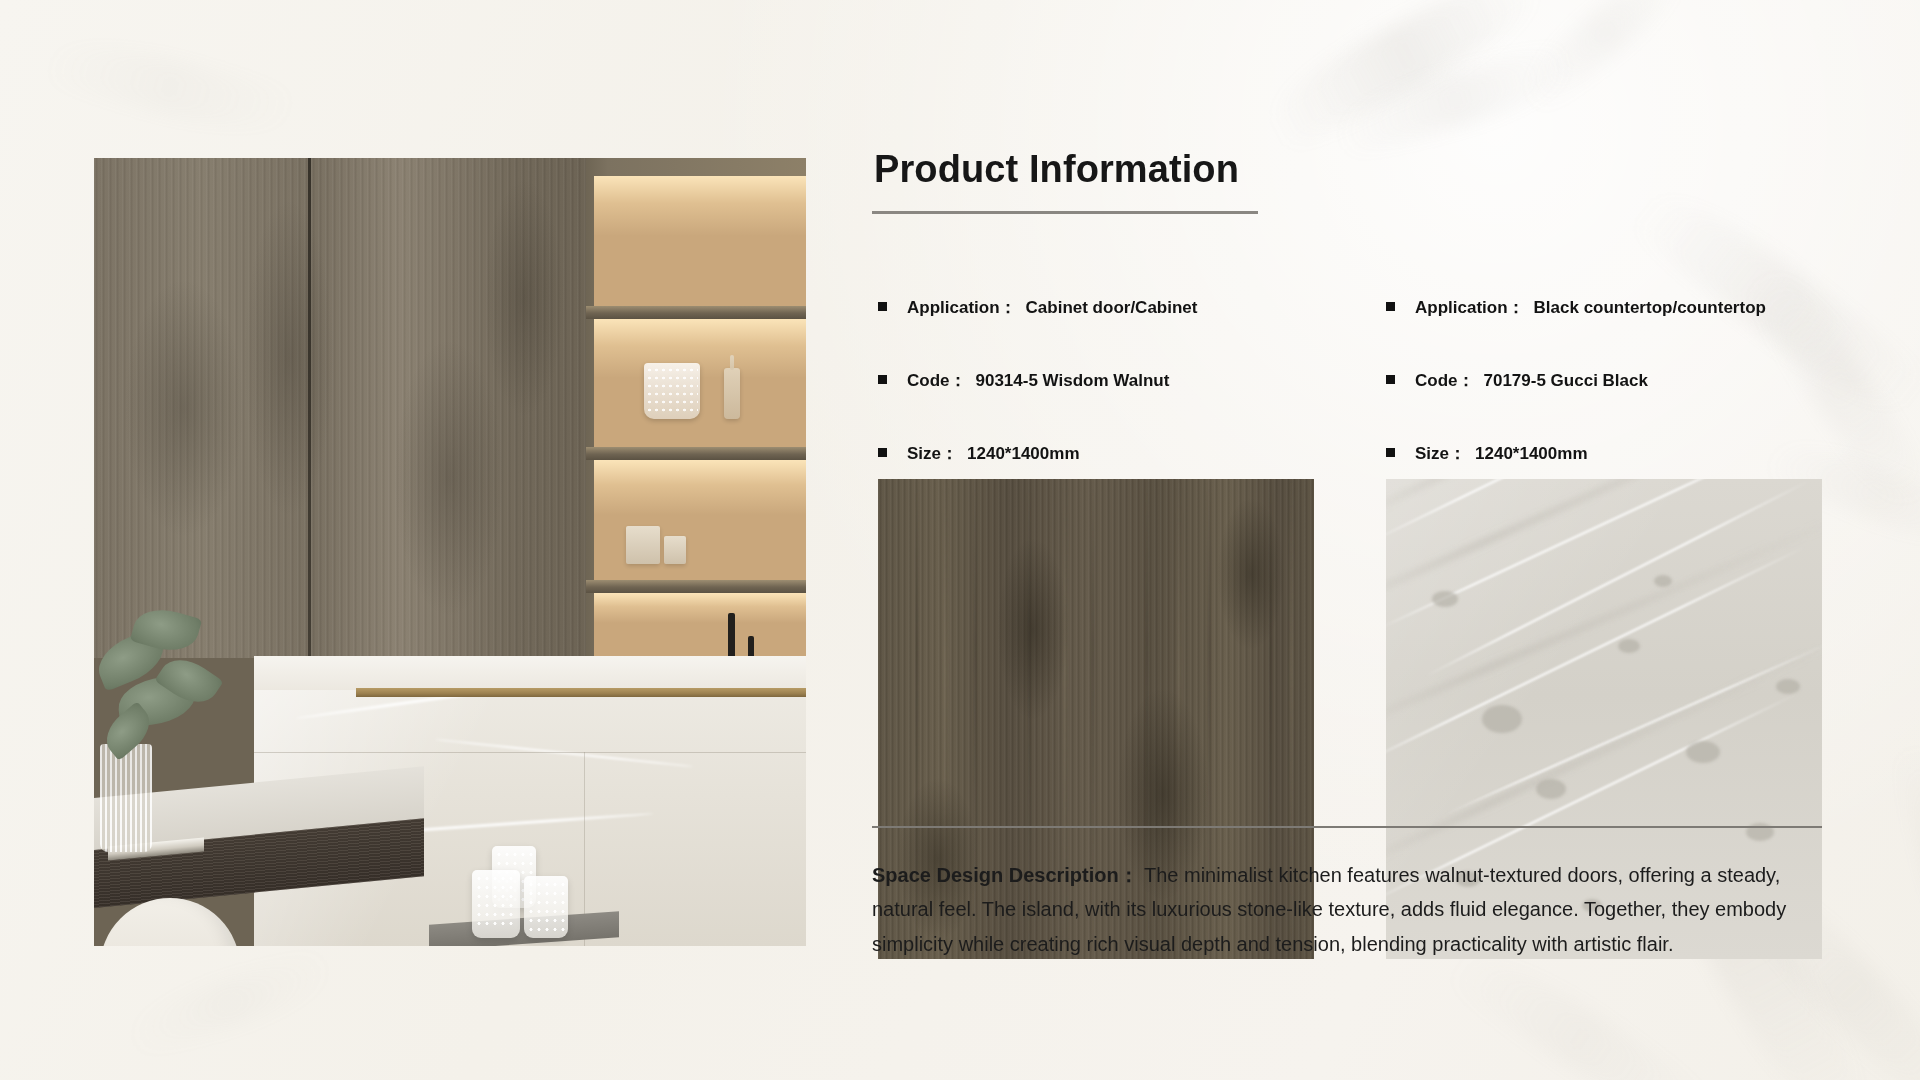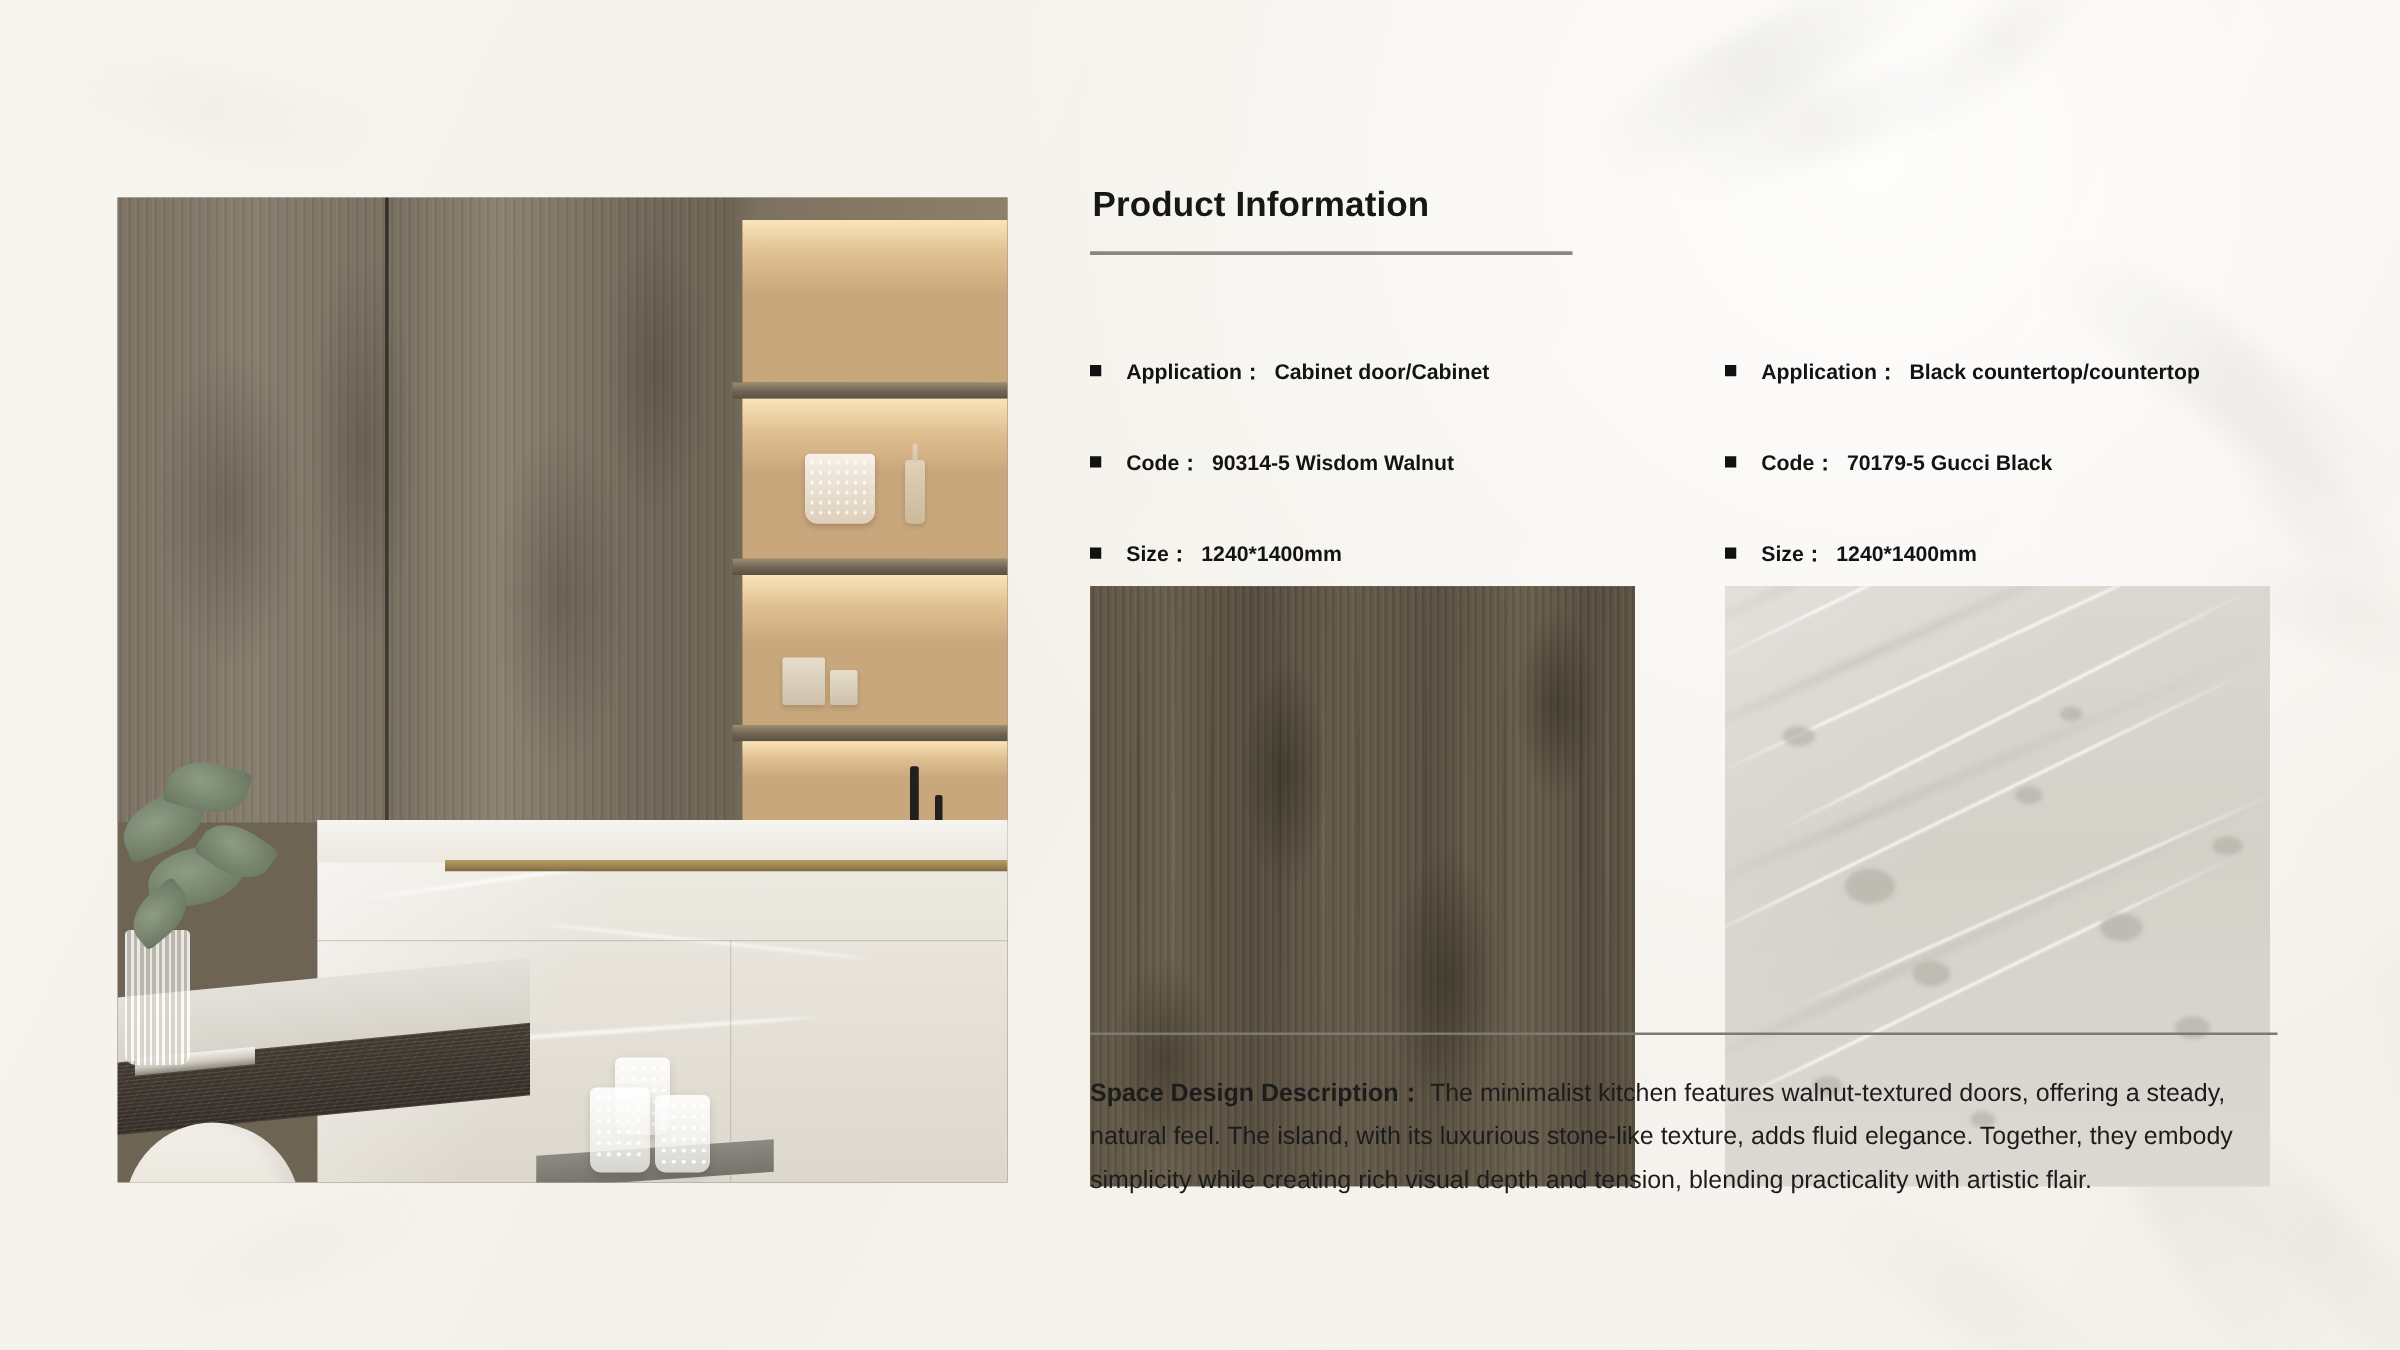--- a/index.html
+++ b/index.html
@@ -214,37 +214,38 @@
     background-size: 8px 9px;
   }
 
   
   #info-panel {
     position: absolute;
     left: 872px; top: 150px; width: 950px;
   }
 
   #panel-title {
-    font-size: 28px;
+    font-size: 38px;
     font-weight: bold;
     color: #171717;
     letter-spacing: .1px;
     line-height: 1;
     padding-left: 2px;
   }
   #title-rule {
     margin-top: 23px;
     width: 386px; height: 3px;
     background: #8a8782;
   }
 
   .spec-columns {
     display: flex;
     margin-top: 46px;
     gap: 0;
+    justify-content: flex-end;
   }
   .spec-col { width: 436px; }
   .spec-col + .spec-col { margin-left: 72px; }
 
   .spec-list { list-style: none; }
   .spec-row {
     display: flex;
     align-items: baseline;
     font-size: 17px;
     font-weight: bold;

